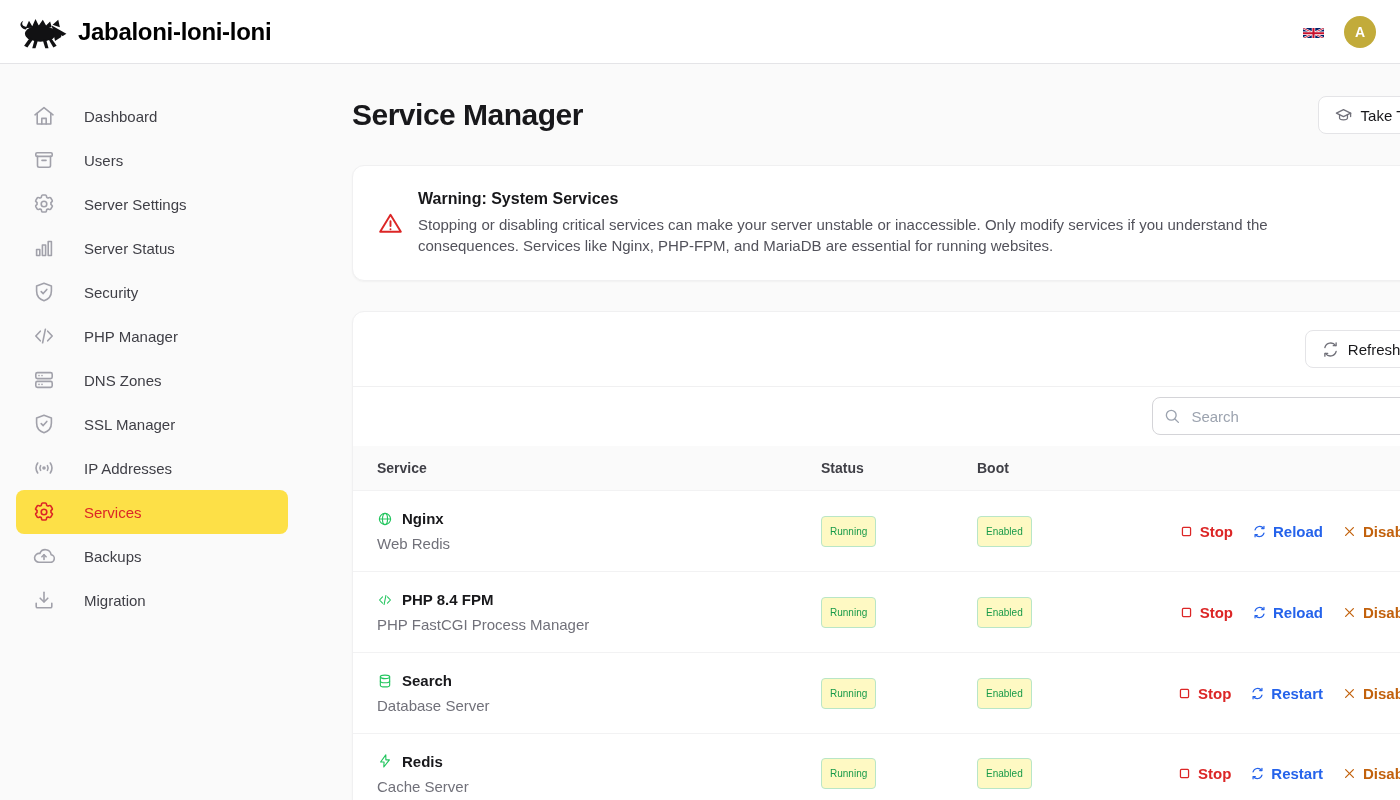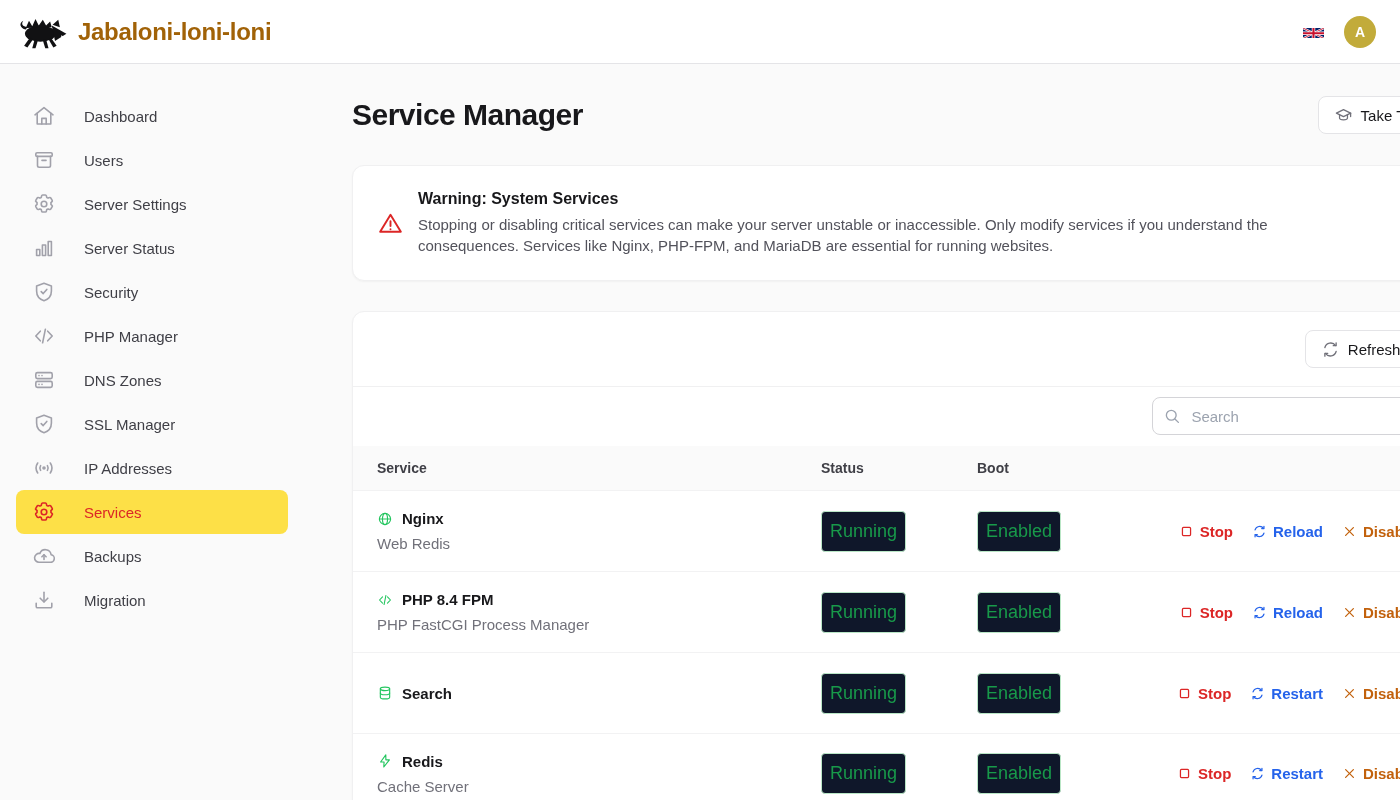--- a/index.html
+++ b/index.html
@@ -4,21 +4,21 @@
 <style>
   * { margin:0; padding:0; box-sizing:border-box; }
   html,body { width:1400px; height:800px; overflow:hidden;
     font-family:"Liberation Sans", sans-serif; background:#fafafa; color:#18181b; }
 
   
   .topbar { position:relative; height:64px; background:#fff; border-bottom:1px solid #e4e4e7;
     display:flex; align-items:center; justify-content:space-between; padding:0 16px; }
   .brand { display:flex; align-items:center; gap:10px; }
   .brand svg { width:52px; height:40px; }
-  .brand-title { font-size:24px; font-weight:800; letter-spacing:-0.3px; color:#a16207; }
+  .brand-title { font-size:24px; font-weight:800; letter-spacing:-0.3px; color:#000000; }
   .topbar-right { display:flex; align-items:center; gap:20px; padding-right:8px; }
   .flag { width:21px; height:15px; border-radius:2px; overflow:hidden; display:block; cursor:pointer; }
   .avatar { width:32px; height:32px; border-radius:50%; background:var(--avatar-gold,#c2ab3a);
     color:#fff; font-weight:700; font-size:14px; display:flex; align-items:center; justify-content:center; cursor:pointer; }
 
   
   .app { display:flex; height:736px; }
 
   
   .sidebar { width:304px; flex:0 0 304px; padding:30px 16px 16px; }
@@ -61,22 +61,22 @@
 
   .tbl-head, .tbl-row { display:grid; grid-template-columns:444px 156px 200px 1fr;
     align-items:center; padding:0 24px; }
   .tbl-head { background:#fafafa; height:44px; font-size:14px; font-weight:600; color:#3f3f46; }
   .tbl-row { border-top:1px solid #f2f2f3; min-height:81px; padding-top:17px; padding-bottom:17px; }
   .tbl-row:last-child { border-bottom:1px solid #f2f2f3; }
   .svc-name { display:flex; align-items:center; gap:9px; font-size:15px; font-weight:600; }
   .svc-icon { width:16px; height:16px; color:var(--icon-green,#22c55e); flex:0 0 16px; }
   .svc-icon svg { width:16px; height:16px; display:block; }
   .svc-desc { margin-top:8px; font-size:15px; color:#71717a; }
-  .badge { display:inline-block; font-size:18px; color:var(--success-green,#189a4a);
-    background:#0f172a; border:1px solid #b9e6c6; border-radius:4px; padding:9px 8px; }
+  .badge { display:inline-block; font-size:10px; color:var(--success-green,#189a4a);
+    background:#fef9c3; border:1px solid #b9e6c6; border-radius:4px; padding:9px 8px; }
   .actions { display:flex; justify-content:flex-end; align-items:center; gap:19px; }
   .action { display:inline-flex; align-items:center; gap:6px; font-size:15px; font-weight:600;
     background:none; border:none; cursor:pointer; font-family:inherit; }
   .action svg { width:15px; height:15px; }
   .action.kind-stop { color:var(--accent-red,#dc2626); }
   .action.kind-reload, .action.kind-restart { color:var(--reload-blue,#2563eb); }
   .action.kind-disable { color:var(--disable-orange,#c2610c); }
 </style>
 </head>
 <body>
@@ -392,20 +392,21 @@
             <div class="svc-name">
               <span class="svc-icon">
                   <svg viewBox="0 0 24 24" fill="none" stroke="currentColor" stroke-width="1.7" stroke-linecap="round" stroke-linejoin="round" aria-hidden="true">
                     <ellipse cx="12" cy="5.8" rx="7" ry="2.7"></ellipse>
                     <path d="M5 5.8v12.4c0 1.5 3.1 2.7 7 2.7s7-1.2 7-2.7V5.8"></path>
                     <path d="M5 12c0 1.5 3.1 2.7 7 2.7s7-1.2 7-2.7"></path>
                   </svg>
                 </span>
               <span>Search</span>
             </div>
+            <div class="svc-desc">Database Server</div>
           </div>
           <div><span class="badge">Running</span></div>
           <div><span class="badge">Enabled</span></div>
           <div class="actions">
               <button class="action kind-stop">
                 <span style="display: inline-flex;">
                   <svg viewBox="0 0 24 24" fill="none" stroke="currentColor" stroke-width="2" stroke-linecap="round" stroke-linejoin="round" aria-hidden="true">
                     <rect x="5.5" y="5.5" width="13" height="13" rx="1.6"></rect>
                   </svg>
                 </span>

